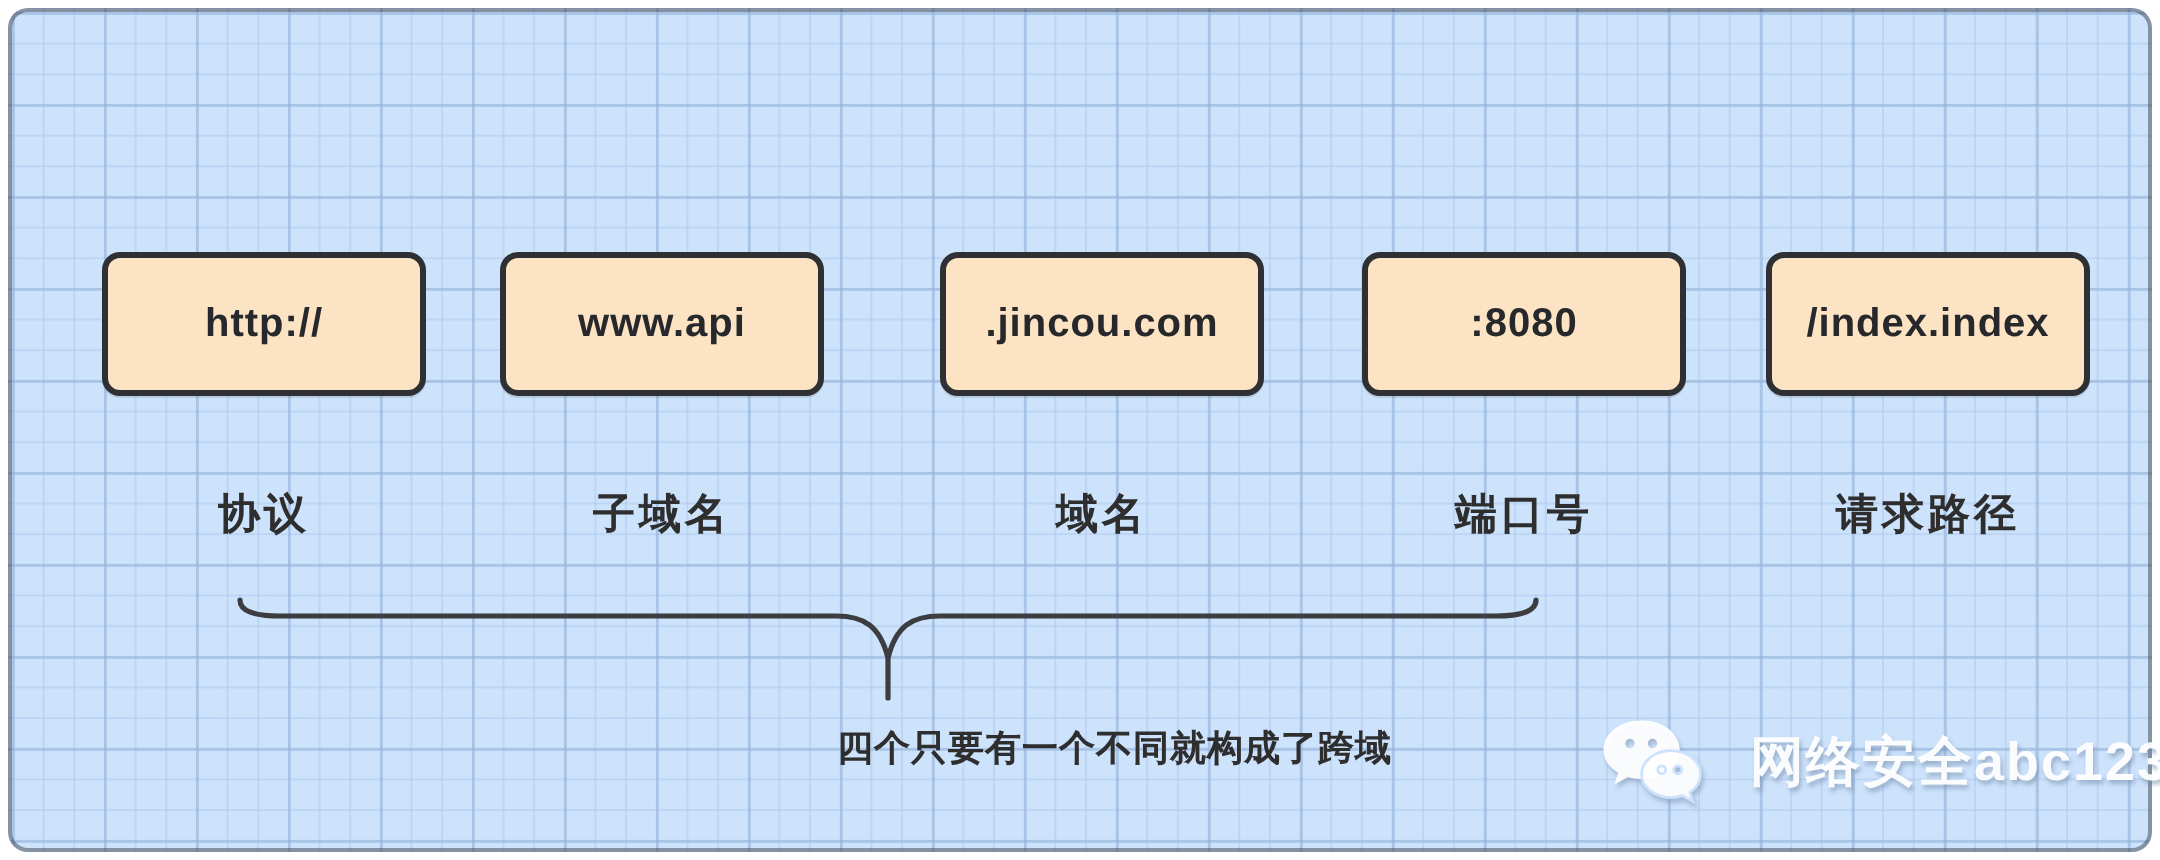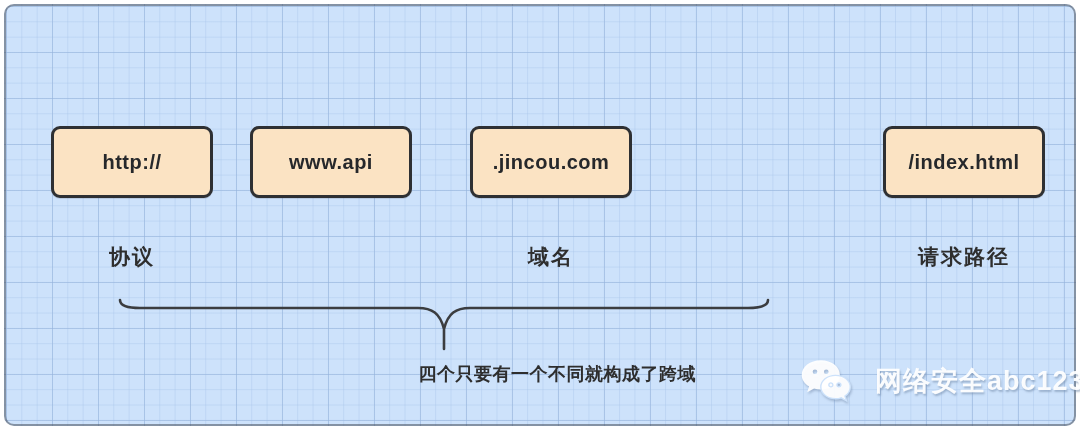--- a/index.html
+++ b/index.html
@@ -58,30 +58,35 @@
 <div class="canvas">
 
 
   <div class="segment seg-0">
     <div class="url-box">http://</div>
     <div class="seg-label">协议</div>
   </div>
 
   <div class="segment seg-1">
     <div class="url-box">www.api</div>
+    <div class="seg-label">子域名</div>
   </div>
 
   <div class="segment seg-2">
     <div class="url-box">.jincou.com</div>
     <div class="seg-label">域名</div>
   </div>
 
+  <div class="segment seg-3">
+    <div class="url-box">:8080</div>
+    <div class="seg-label">端口号</div>
+  </div>
 
   <div class="segment seg-4">
-    <div class="url-box">/index.html</div>
+    <div class="url-box">/index.index</div>
     <div class="seg-label">请求路径</div>
   </div>
 
   <svg class="brace" width="652" height="56" viewBox="0 0 652 56" fill="none">
     <path d="M 2,2 C 2,7.5 9,10 22,10 H 300 C 314,10 322,15 326,31 V 51 M 326,31 C 330,15 338,10 352,10 H 630 C 643,10 650,7.5 650,2" stroke="#3b3d40" stroke-width="2.6" stroke-linecap="round" stroke-linejoin="round"></path>
   </svg>
 
   <div class="caption">四个只要有一个不同就构成了跨域</div>
 
   <div class="watermark">

